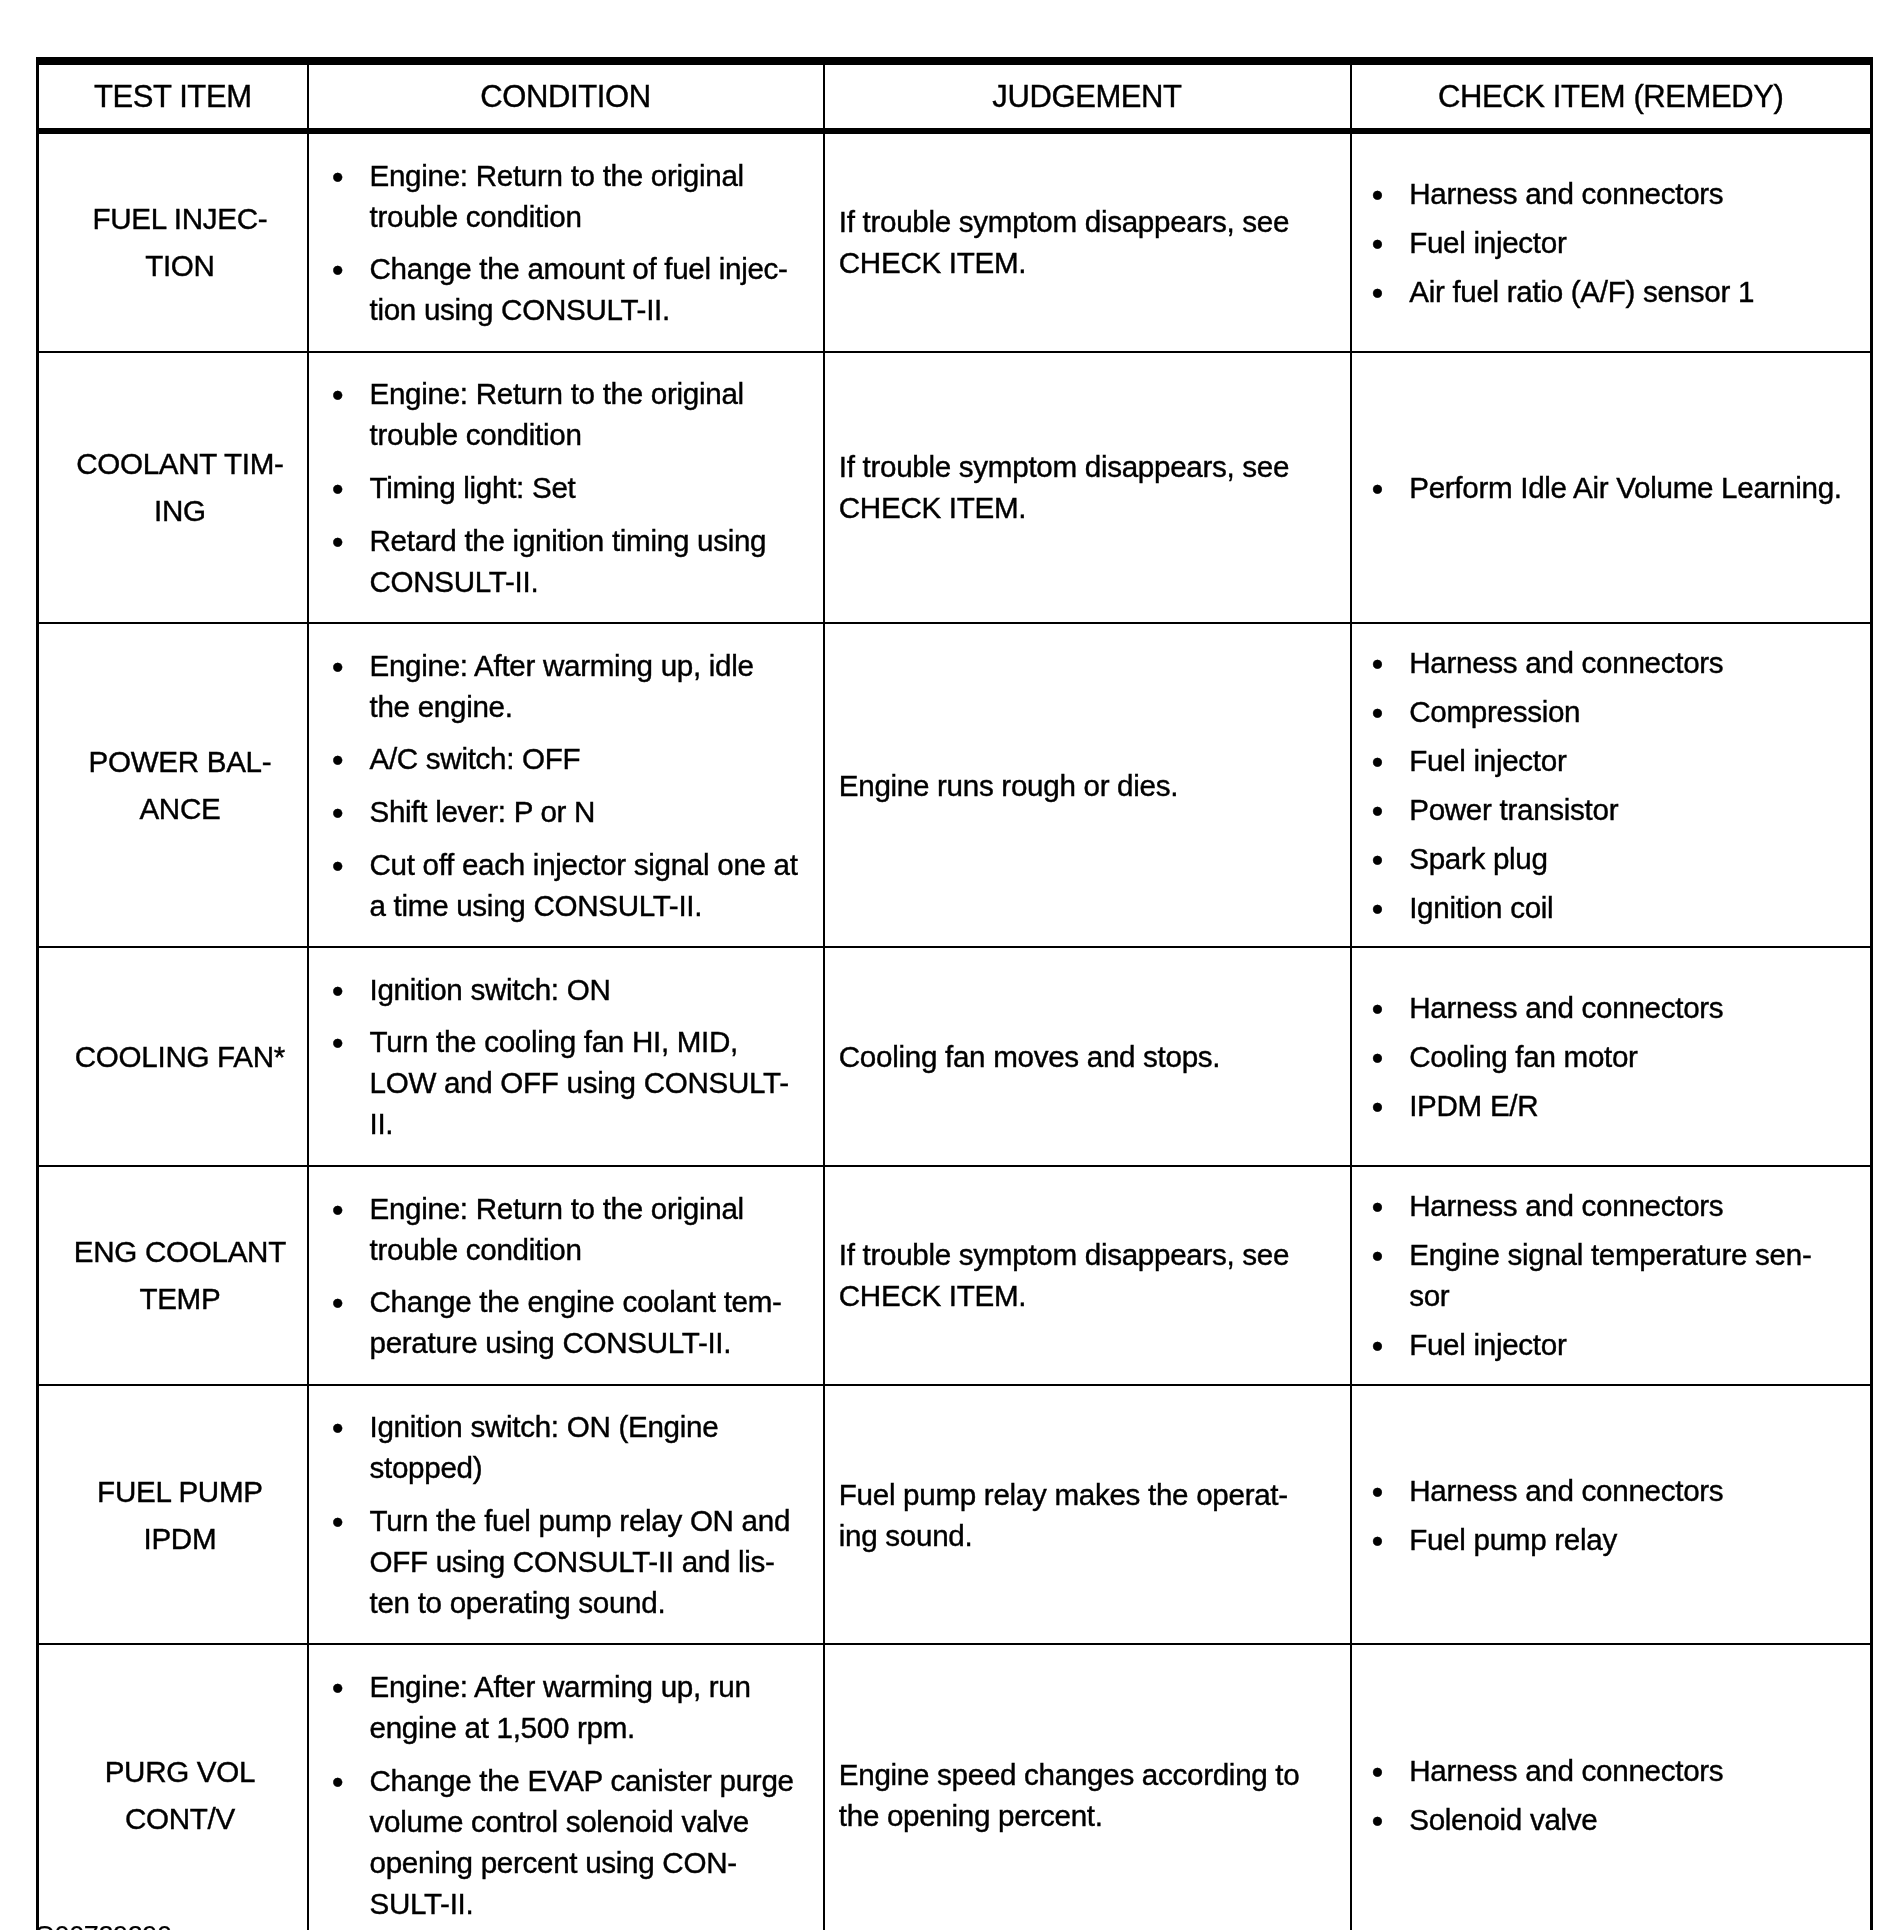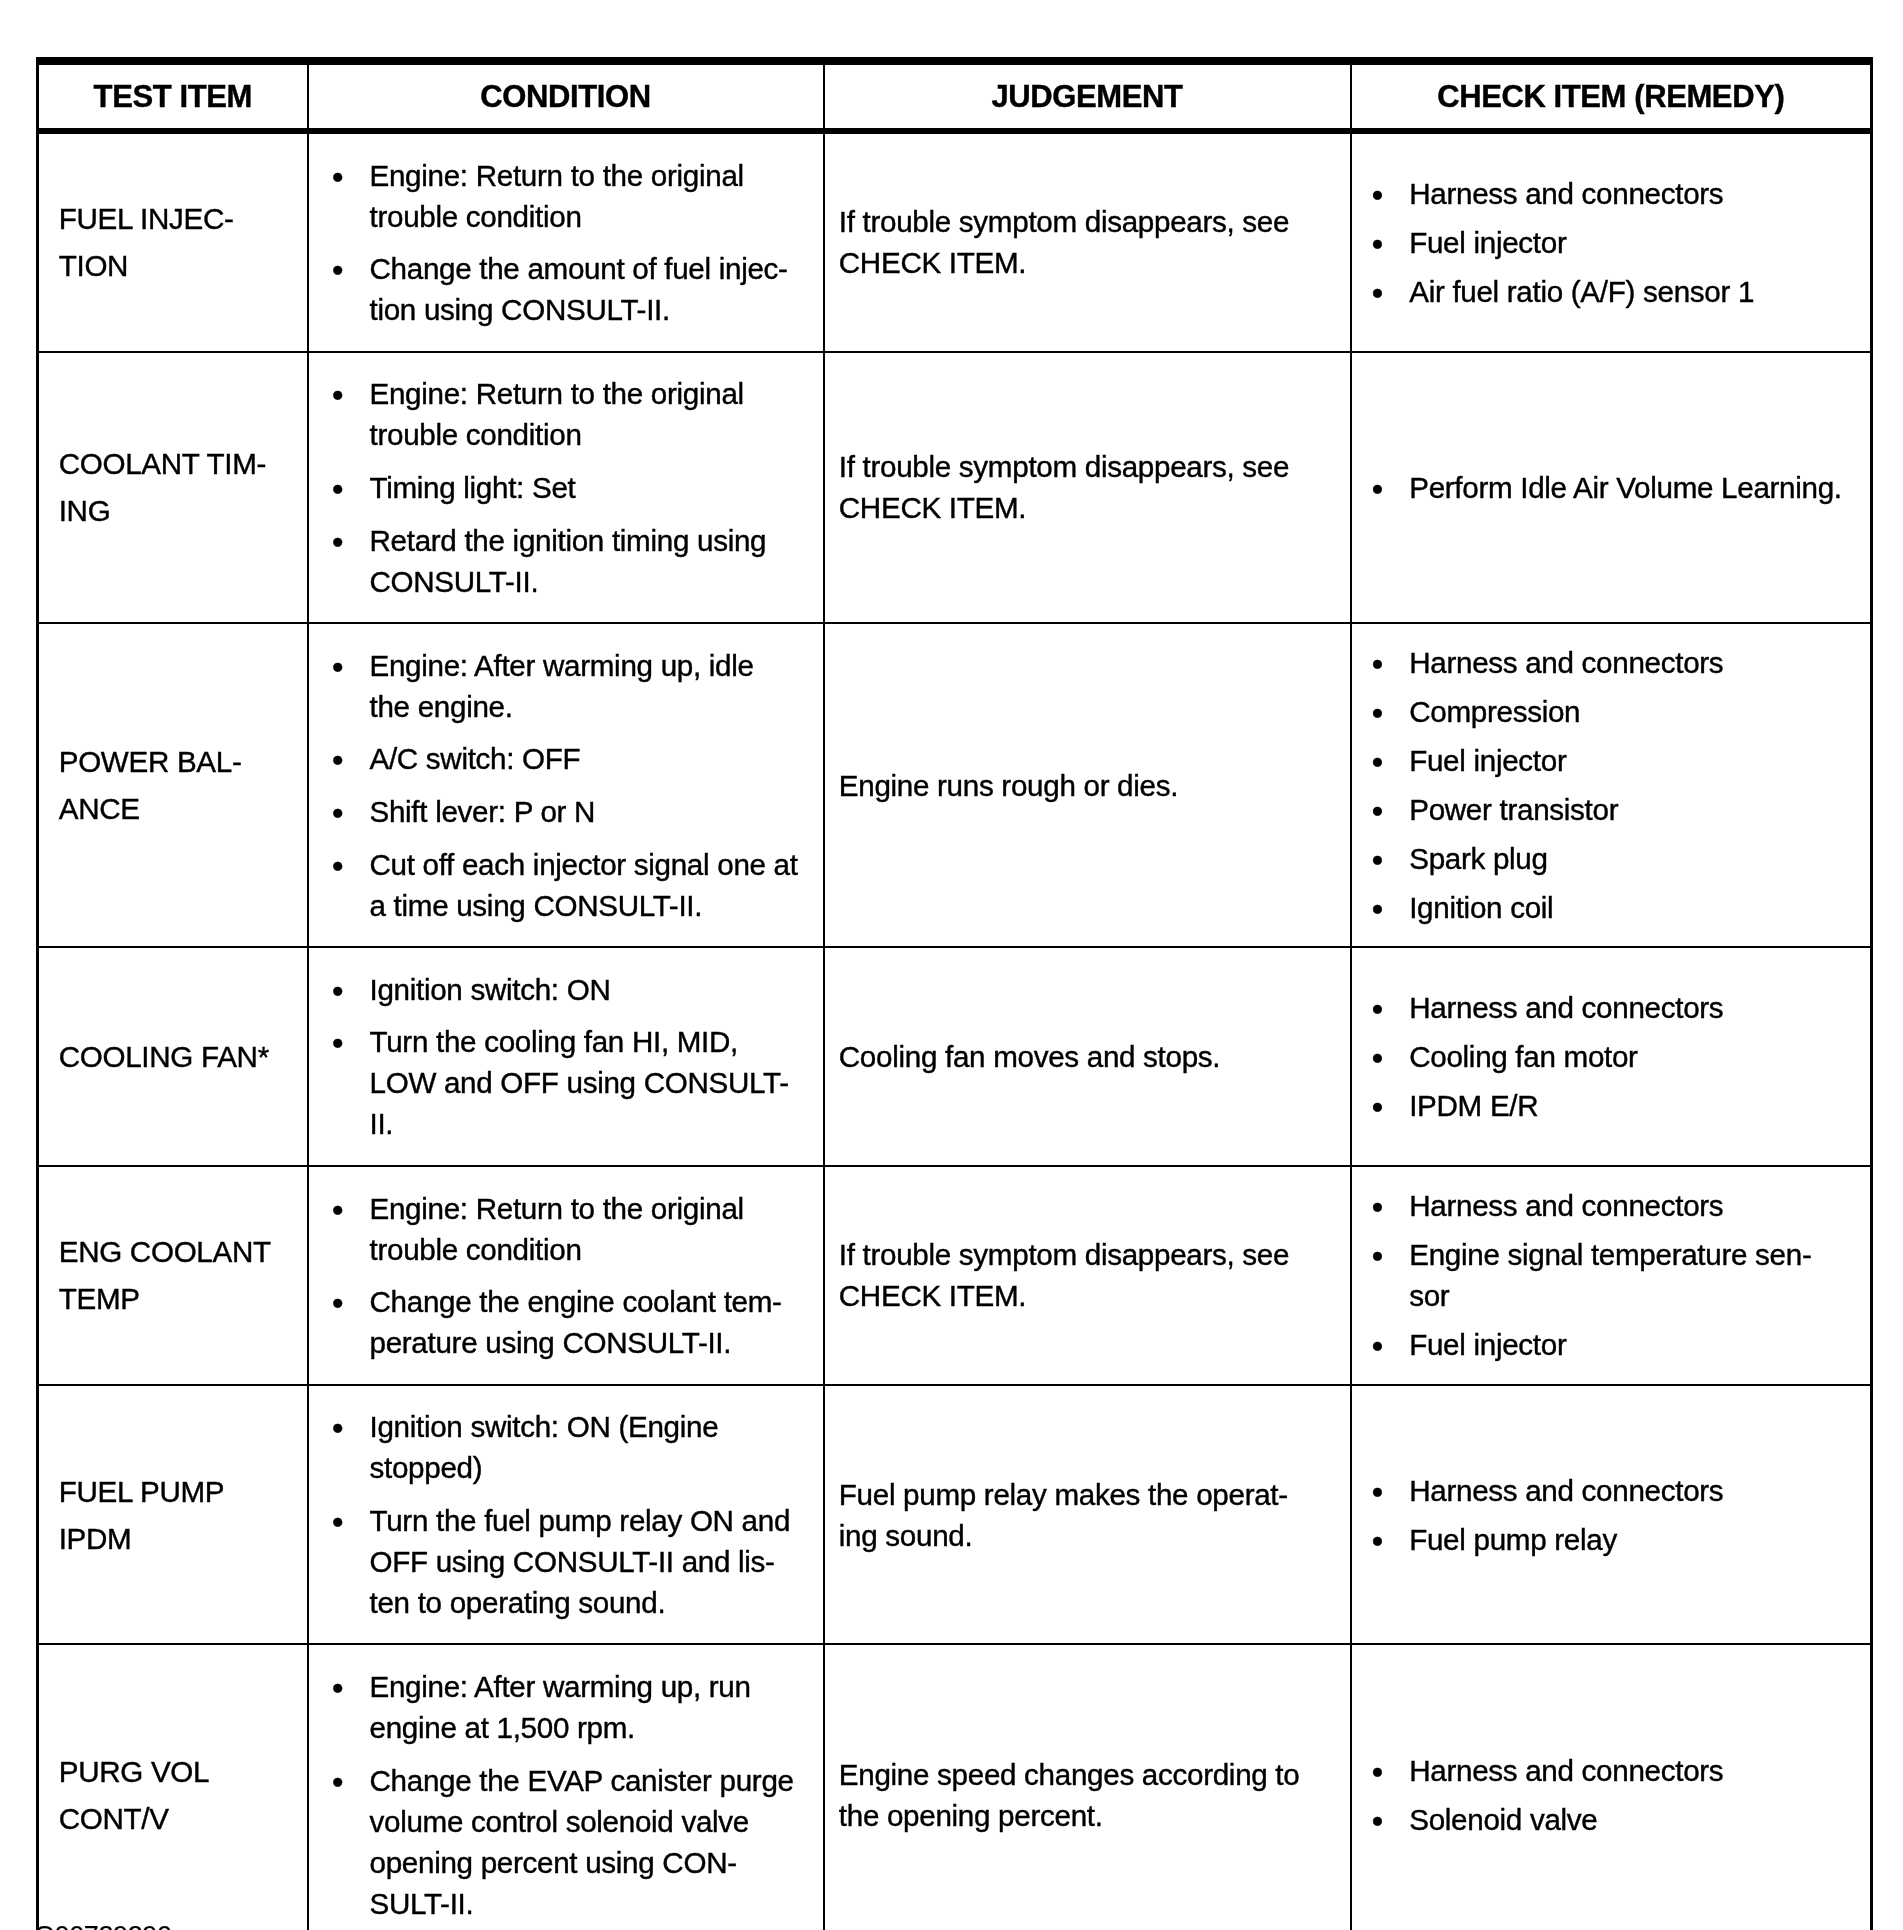--- a/index.html
+++ b/index.html
@@ -16,21 +16,21 @@
     width: 1834px;
     border-collapse: collapse; table-layout: fixed;
     border: 3.6px solid #000;
     border-top-width: 8px;
     border-bottom-width: 9px;
   }
   th, td { border: 2.7px solid #000; }
   thead tr { height: 70px; }
   thead th {
     border-bottom-width: 6.3px;
-    font-size: 31px; font-weight: 700;
+    font-size: 31px; font-weight: 400;
     text-align: center; vertical-align: middle;
     letter-spacing: -0.4px;
   }
   td {
     vertical-align: middle;
     font-size: 29.6px; line-height: 41px;
     letter-spacing: -0.3px;
   }
   
   tbody tr:nth-child(1) { height: 197px; }
@@ -39,20 +39,21 @@
   tbody tr:nth-child(4) { height: 168px; }
   tbody tr:nth-child(5) { height: 190px; }
   tbody tr:nth-child(6) { height: 221px; }
   tbody tr:nth-child(7) { height: 262px; }
   tbody tr:nth-child(8) { height: 94px; }
 
   td.test {
     padding: 5.4px 5.4px 5.4px 19.7px;
     white-space: pre-line;
     line-height: 47px;
+    text-align: center;
   }
   td.cond  { padding: 9px 7.2px 9px 23px; }
   td.chk   { padding: 7.2px 5.4px 7.2px 19.7px; }
   td.judge { padding: 7.2px 5.4px 7.2px 14.3px; white-space: pre-line; }
 
   .item { display: flex; align-items: flex-start; }
   td.cond .item { margin: 11.6px 0; }
   td.chk  .item { margin: 8px 0; }
   .bullet {
     flex: 0 0 auto;

